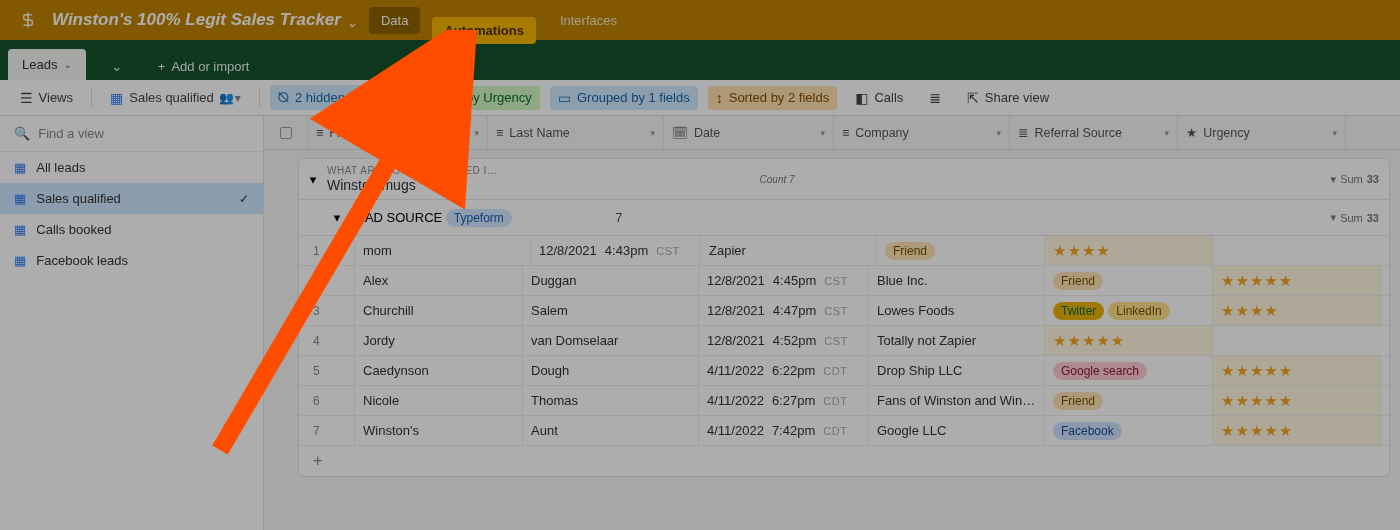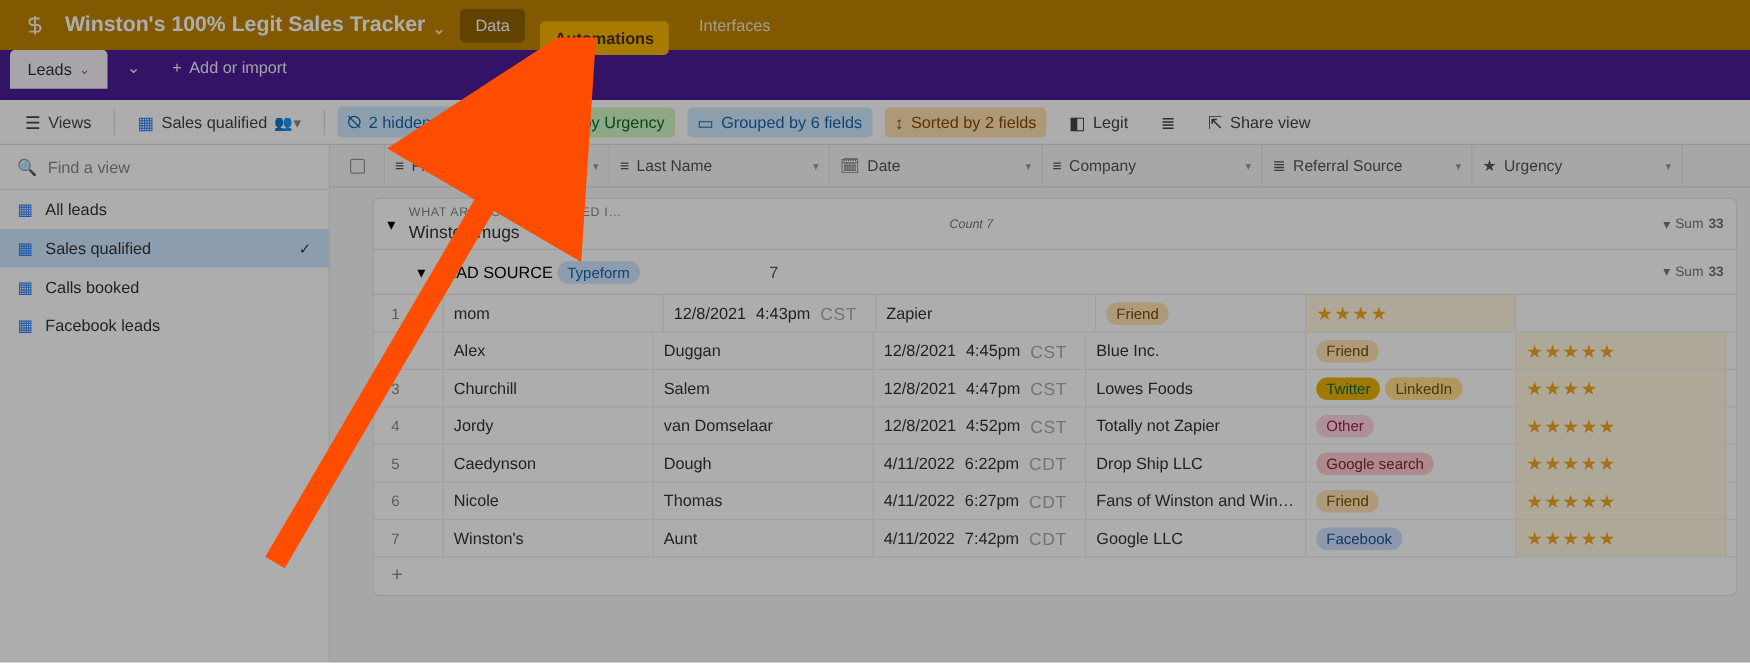--- a/index.html
+++ b/index.html
@@ -1,28 +1,28 @@
 <!DOCTYPE html>
 <html><head>
 <meta charset="utf-8">
 <style>
 * { box-sizing: border-box; margin: 0; padding: 0; font-family: -apple-system, BlinkMacSystemFont, "Segoe UI", Helvetica, Arial, sans-serif; }
 html, body { width: 1400px; height: 530px; overflow: hidden; }
 body { position: relative; }
 
 .top-bar { background: #c08401; height: 40px; display: flex; align-items: center; padding: 0 16px; gap: 12px; color: #fff; }
 .top-bar .dollar { width: 24px; height: 24px; display:flex; align-items:center; justify-content:center; font-size:18px; color:#fff; opacity:.9; }
-.top-bar .title { font-size: 17px; font-weight: 600; display:flex; align-items:flex-end; gap:6px; }
+.top-bar .title { font-size: 17px; font-weight: 600; display:flex; align-items:flex-end; gap:6px;font-style:italic; }
 .top-bar .title .chev { font-size:12px; opacity:.8; }
 .top-tab { padding: 6px 12px; border-radius: 4px; font-size: 13px; color: #fff; cursor:pointer; }
 .top-tab.data { background: rgba(0,0,0,.25); }
 .top-tab.automations { background: #f7b500; color:#4b3200; font-weight:600;margin-top:20px; }
 .top-tab.interfaces { opacity:.8; }
 
-.tabs-row { background: #4c1d95; height: 40px; display:flex; align-items:flex-start; padding: 0 8px; gap:6px; }
+.tabs-row { background: #14532d; height: 40px; display:flex; align-items:flex-end; padding: 0 8px; gap:16px; }
 .tab { background: rgba(255,255,255,.95); padding: 8px 14px; border-radius: 4px 4px 0 0; font-size:13px; display:flex; align-items:center; gap:6px; cursor:pointer; color:#333; }
 .tab .chev { font-size:10px; color:#666; }
 .tab-action { color:#fff; padding: 6px 10px; font-size:13px; display:flex; align-items:center; gap:6px; cursor:pointer; opacity:.92; }
 .tab-action.chev { width:30px; justify-content:center; }
 
 .toolbar { background:#fff; height: 36px; border-bottom:1px solid #ddd; display:flex; align-items:center; padding: 0 12px; gap: 10px; font-size:13px; color:#444; }
 .tool-btn { display:flex; align-items:center; gap:6px; padding: 4px 8px; border-radius:4px; cursor:pointer; }
 .tool-btn .ic { font-size:14px; }
 .tool-views { font-weight:500; }
 .pill-green { background:#d1f7c4; color:#0b6b2b; }
@@ -66,21 +66,21 @@
 .rows-wrap { background:#fff; border:1px solid #e5e5e5; border-top:none; border-radius:0 0 6px 6px; margin:0 10px 10px 34px; }
 .drow { display:flex; height:30px; border-bottom:1px solid #eee; font-size:13px; color:#333; align-items:stretch; }
 .drow:last-child { border-bottom:none; }
 .rnum { width:56px; display:flex; align-items:center; justify-content:flex-start; padding-left:14px; color:#888; font-size:12px; border-right:1px solid #eee; }
 .cell { border-right:1px solid #eee; display:flex; align-items:center; padding:0 8px; overflow:hidden; white-space:nowrap; text-overflow:ellipsis; }
 .cell-fn { width:168px; }
 .cell-ln { width:176px; }
 .cell-dt { width:170px; gap:8px; }
 .cell-dt .d { flex:0 0 auto; }
 .cell-dt .t { flex:0 0 auto; }
-.cell-dt .tz { font-size:14px; color:#aaa; letter-spacing:.5px; }
+.cell-dt .tz { font-size:11px; color:#aaa; letter-spacing:.5px; }
 .cell-co { width:176px; }
 .cell-rs { width:168px; gap:4px; white-space:normal; overflow:visible;}
 .cell-ur { width:168px; color:#f5a623; background:#fff8e1; font-size:15px; letter-spacing:1px; }
 .add-row { height:30px; display:flex; align-items:center; padding-left:14px; color:#888; font-size:16px; cursor:pointer; }
 
 .tag-friend { background:#ffe4b5; color:#7a4d00; }
 .tag-twitter { background:#eab308; color:#0b6b3a;text-align:center; }
 .tag-linkedin { background:#ffe08a; color:#7a5200; }
 .tag-other { background:#ffd6e0; color:#a61e4d; }
 .tag-google { background:#ffccd5; color:#8a1e3a; }
@@ -136,29 +136,29 @@
   <div class="tool-btn pill-blue2">
       <span class="ic">⦰</span>
       <span>2 hidden fields</span>
     </div>
   <div class="tool-btn pill-green">
       <span class="ic">≡</span>
       <span>Filtered by Urgency</span>
     </div>
   <div class="tool-btn pill-blue2">
       <span class="ic">▭</span>
-      <span>Grouped by 6 fields</span>
+      <span>Grouped by 1 fields</span>
     </div>
   <div class="tool-btn pill-orange">
       <span class="ic">↕</span>
       <span>Sorted by 2 fields</span>
     </div>
   <div class="tool-btn">
       <span class="ic">◧</span>
-      <span>Legit</span>
+      <span>Calls</span>
     </div>
   <div class="tool-btn">
       <span class="ic">≣</span>
     </div>
   <div class="tool-btn">
       <span class="ic share-ic">⇱</span>
       <span>Share view</span>
     </div>
 </div>
 
@@ -304,23 +304,20 @@
         <div class="drow">
     <div class="rnum">4</div>
     <div class="cell cell-fn">Jordy</div>
     <div class="cell cell-ln">van Domselaar</div>
     <div class="cell cell-dt">
             <span class="d">12/8/2021</span>
             <span class="t">4:52pm</span>
             <span class="tz">CST</span>
           </div>
     <div class="cell cell-co">Totally not Zapier</div>
-    <div class="cell cell-rs">
-            <span class="tag tag-other">Other</span>
-          </div>
     <div class="cell cell-ur">★★★★★</div>
         </div>
         <div class="drow">
     <div class="rnum">5</div>
     <div class="cell cell-fn">Caedynson</div>
     <div class="cell cell-ln">Dough</div>
     <div class="cell cell-dt">
             <span class="d">4/11/2022</span>
             <span class="t">6:22pm</span>
             <span class="tz">CDT</span>

